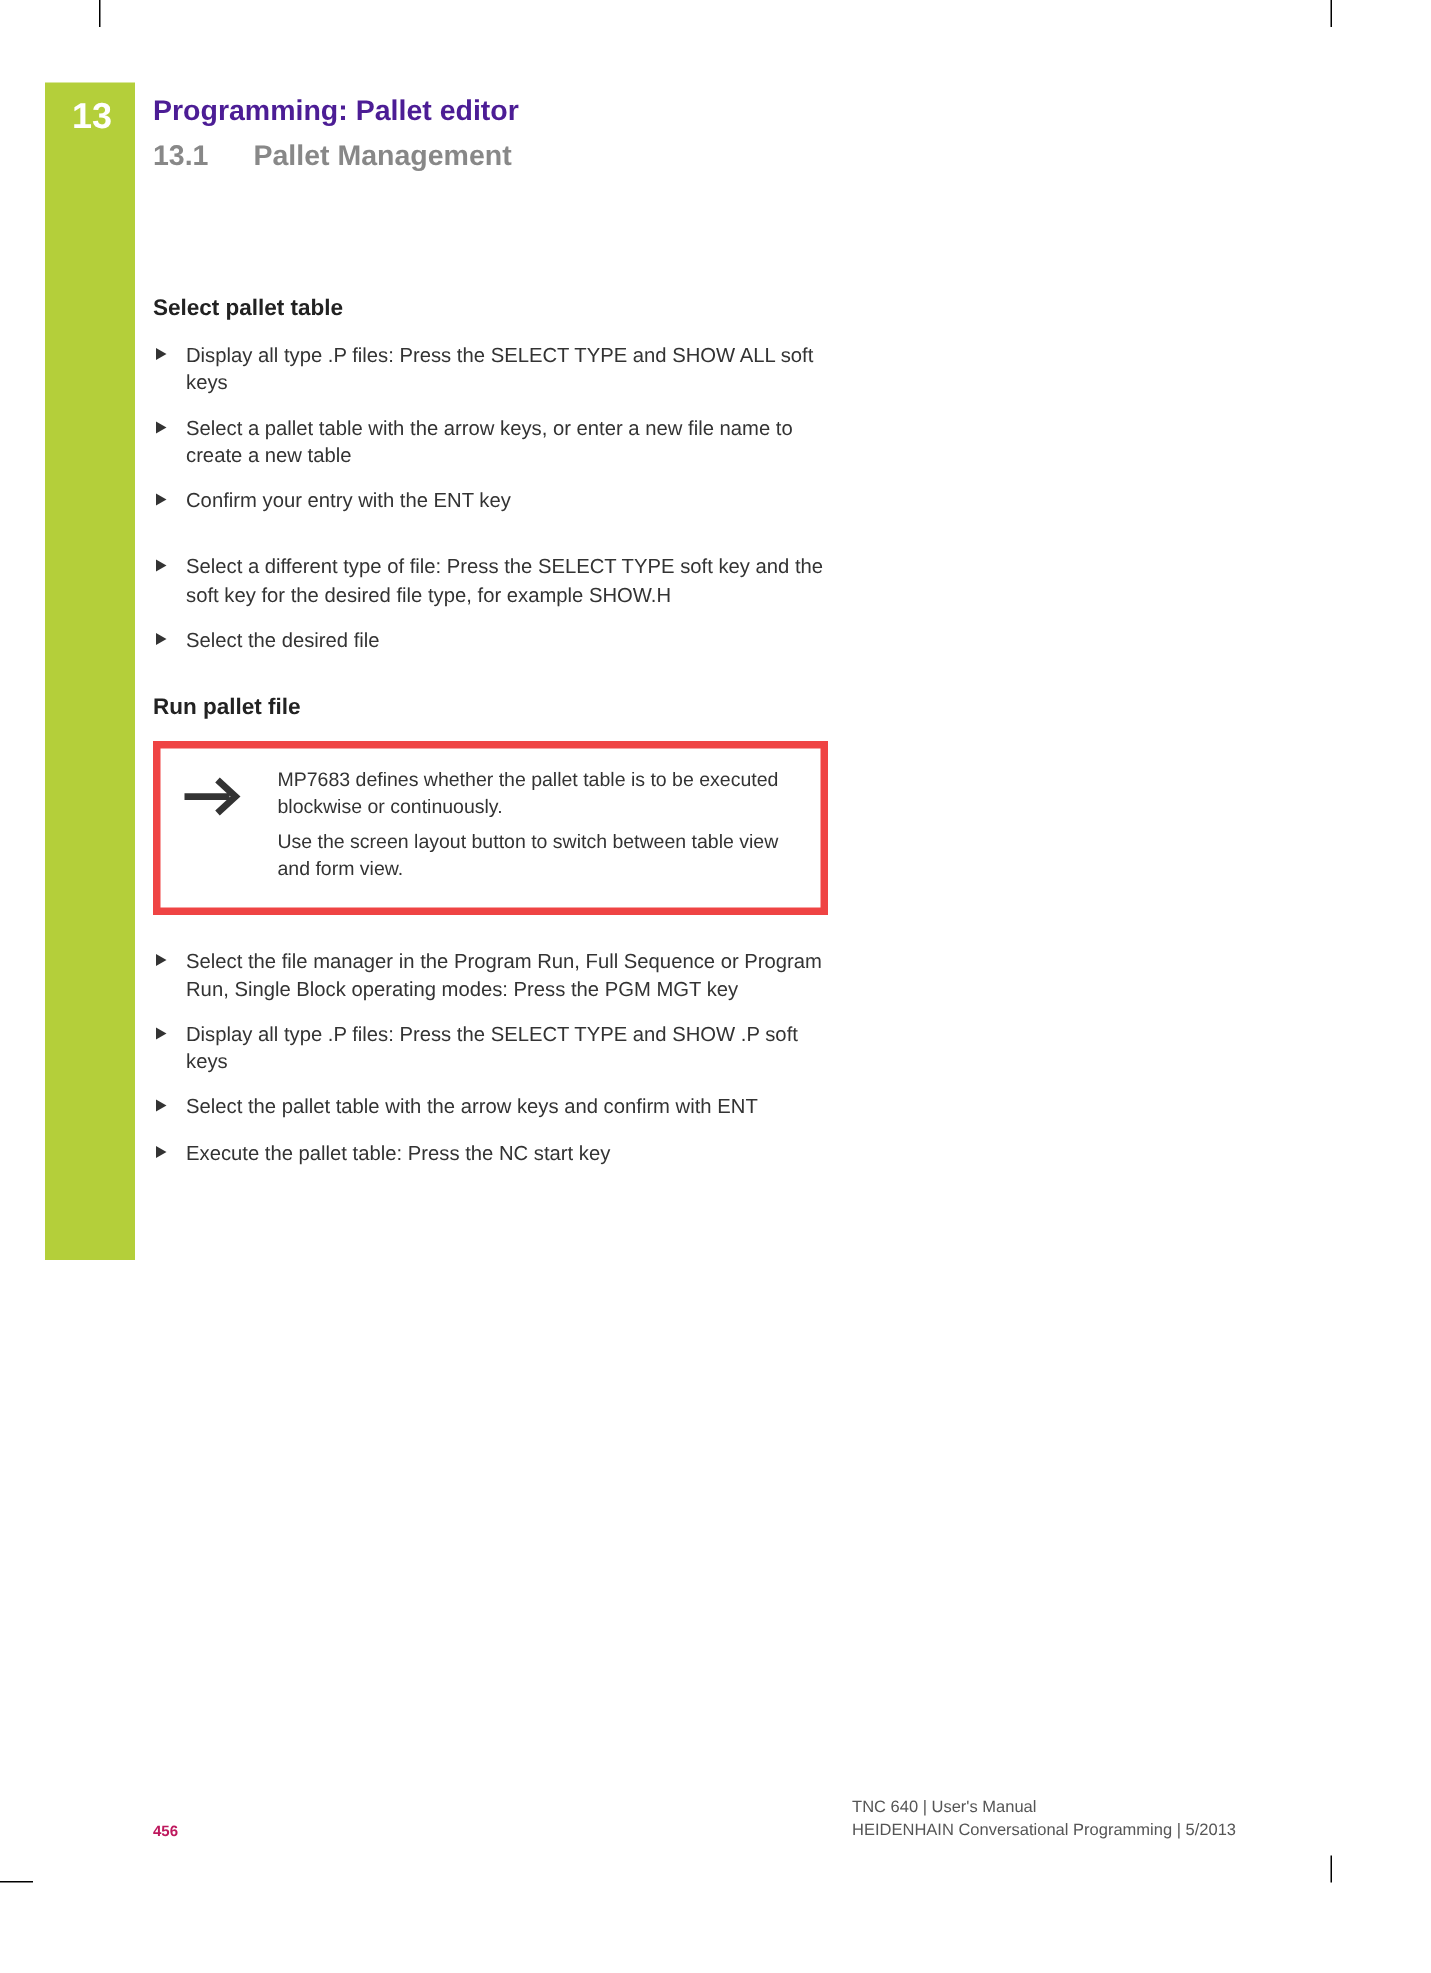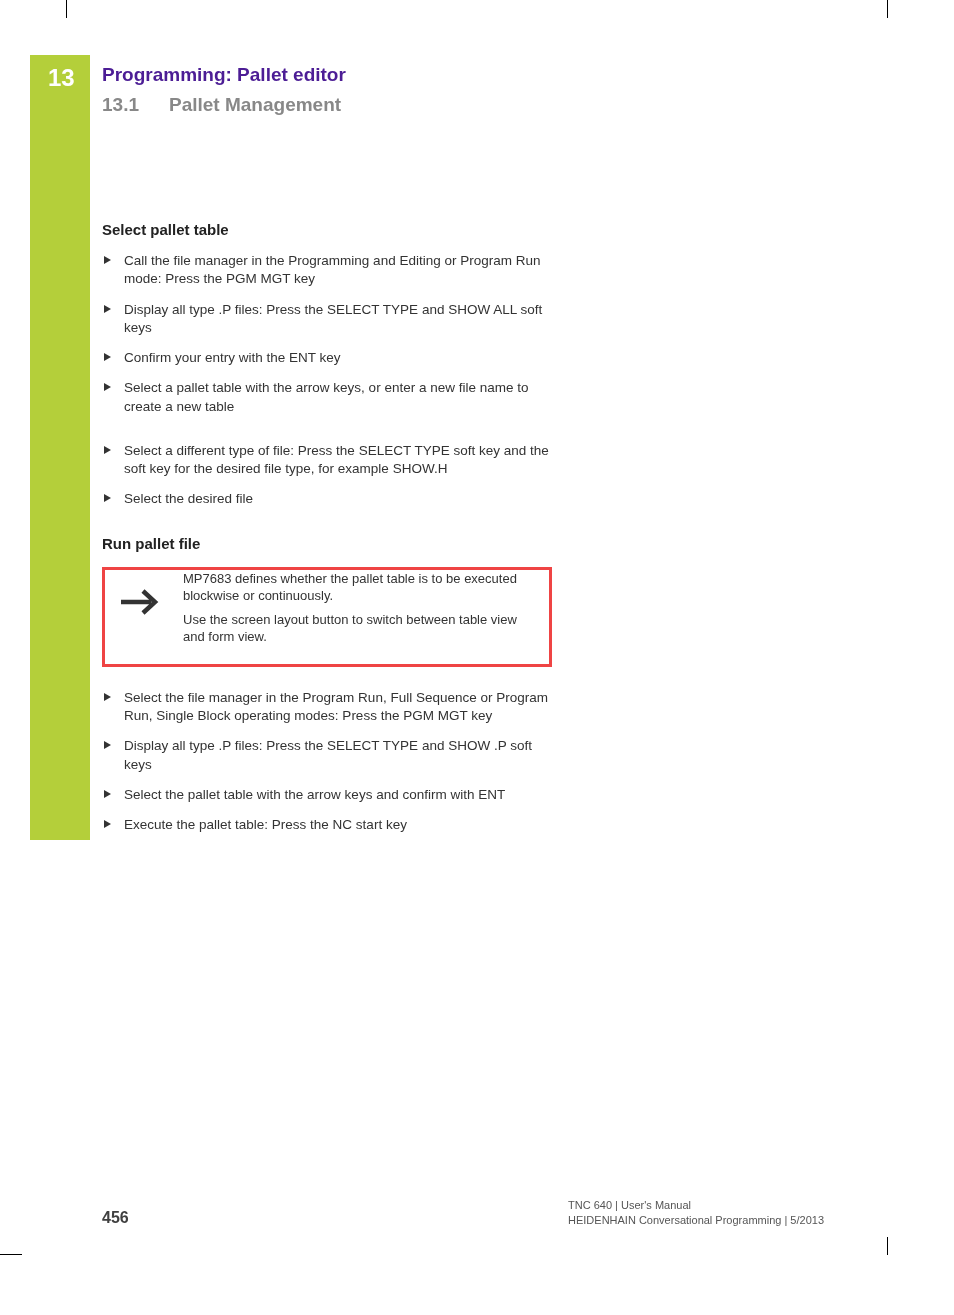--- a/index.html
+++ b/index.html
@@ -78,21 +78,21 @@
     }
     .section-title {
       font-size: 19px;
       font-weight: bold;
       color: #888;
     }
     .section-number {
       margin-right: 30px;
     }
     .body {
-      margin-top: 104px;
+      margin-top: 80px;
       width: 450px;
       font-size: 13.5px;
       line-height: 1.35;
       color: #333;
     }
     .sub-heading {
       font-weight: bold;
       font-size: 15px;
       margin-bottom: 12px;
       color: #222;
@@ -114,22 +114,22 @@
       position: absolute;
       left: 2px;
       top: 4px;
       width: 0;
       height: 0;
       border-left: 7px solid #333;
       border-top: 4.5px solid transparent;
       border-bottom: 4.5px solid transparent;
     }
     .note-box {
-      border: 3px solid #ef4444;
-      padding: 0 14px 12px 78px;
+      border: 5px solid #ef4444;
+      padding: 12px 14px 12px 78px;
       position: relative;
       margin-bottom: 22px;
       min-height: 70px;
     }
     .note-icon {
       position: absolute;
       left: 12px;
       top: 14px;
       width: 50px;
       height: 36px;
@@ -145,22 +145,22 @@
       position: absolute;
       bottom: 88px;
       left: 102px;
       right: 130px;
       display: flex;
       justify-content: space-between;
       align-items: flex-end;
     }
     .page-num {
       font-weight: bold;
-      font-size: 16px;
-      color: #404040;
+      font-size: 10px;
+      color: #be185d;
     }
     .footer-text {
       font-size: 11px;
       color: #555;
       line-height: 1.3;
     }
   </style>
 </head>
 <body>
 
@@ -176,24 +176,23 @@
   <div class="chapter-title">Programming: Pallet editor</div>
   <div class="section-title">
     <span class="section-number">13.1</span><span>Pallet Management</span>
   </div>
 
   <div class="body">
 
     <div class="section-block">
       <div class="sub-heading">Select pallet table</div>
       <ul class="steps">
-        <li>Call the file manager in the Programming and Editing or Program Run mode: Press the PGM MGT key</li>
         <li>Display all type .P files: Press the SELECT TYPE and SHOW ALL soft keys</li>
+        <li>Select a pallet table with the arrow keys, or enter a new file name to create a new table</li>
         <li>Confirm your entry with the ENT key</li>
-        <li>Select a pallet table with the arrow keys, or enter a new file name to create a new table</li>
       </ul>
     </div>
 
     <div class="section-block">
       <ul class="steps">
         <li>Select a different type of file: Press the SELECT TYPE soft key and the soft key for the desired file type, for example SHOW.H</li>
         <li>Select the desired file</li>
       </ul>
     </div>
 

